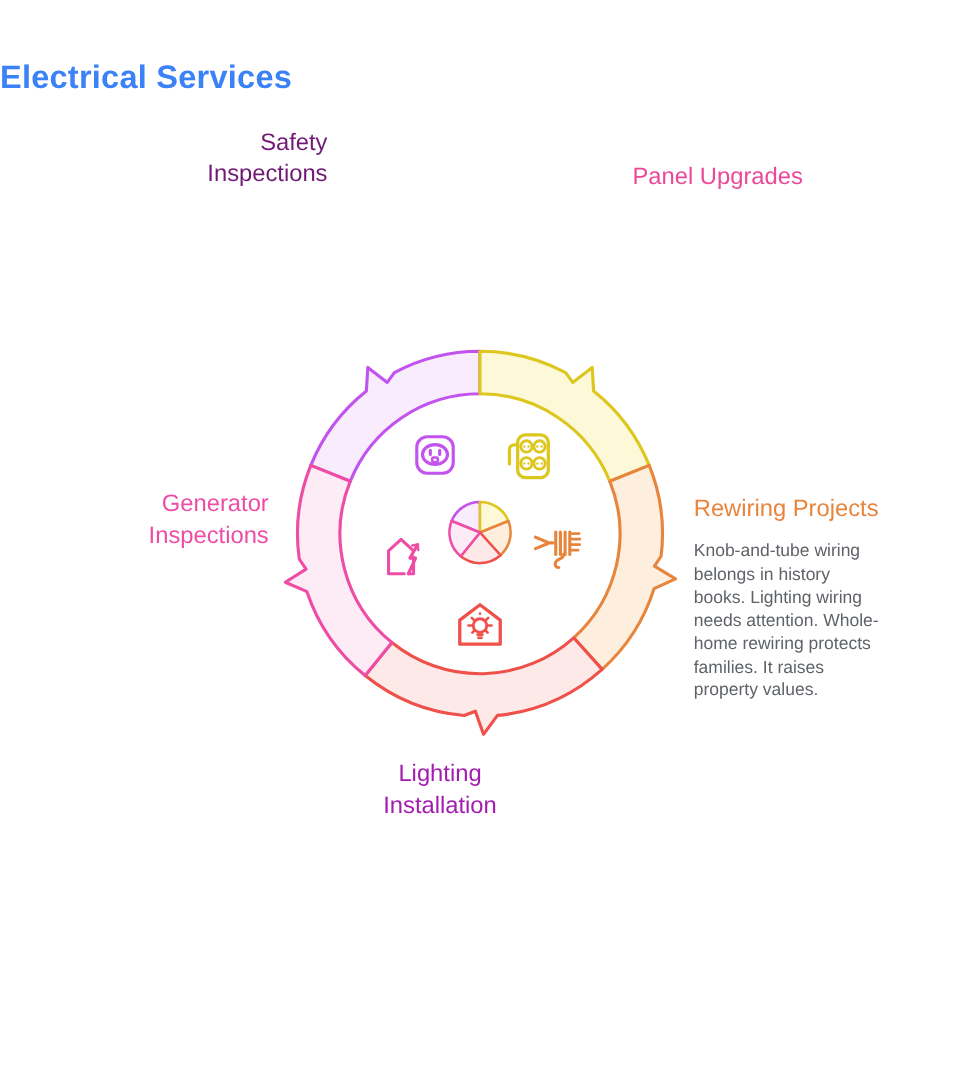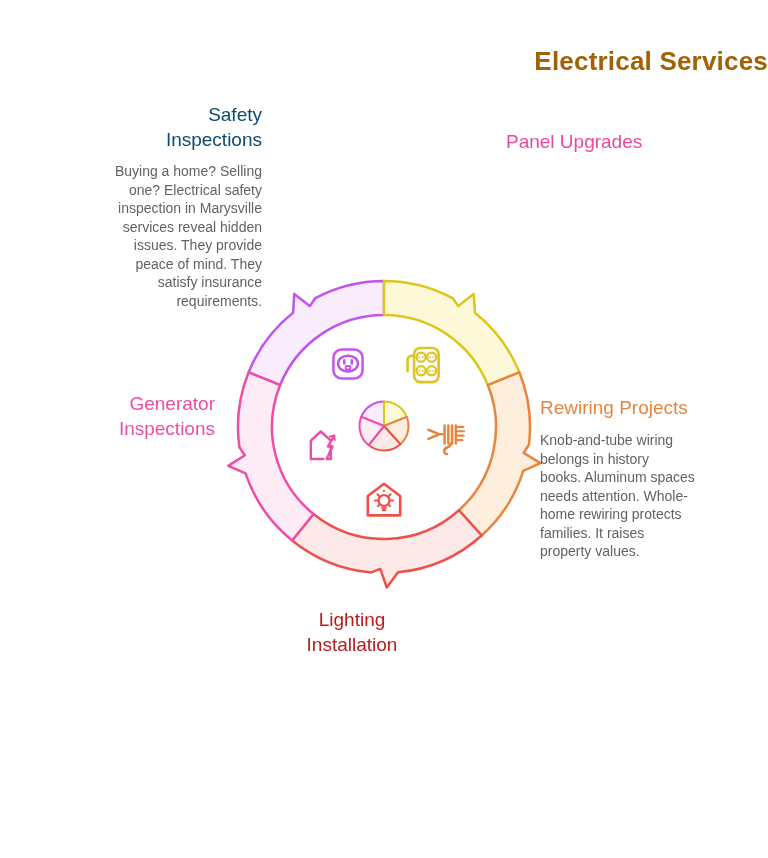--- a/index.html
+++ b/index.html
@@ -1,34 +1,34 @@
 <!DOCTYPE html>
 <html><head>
 <meta charset="utf-8">
 <style>
   html,body{margin:0;padding:0;background:#ffffff;}
   .canvas{
     position:relative;width:768px;height:858px;background:#ffffff;overflow:hidden;
     font-family:"Liberation Sans", sans-serif;
   }
   .page-title{
-    position:absolute;left:0;top:46px;width:768px;text-align:right;
-    font-size:26px;font-weight:700;color:#a16207;letter-spacing:.2px;
+    position:absolute;left:0;top:46px;width:768px;text-align:left;
+    font-size:26px;font-weight:700;color:#3b82f6;letter-spacing:.2px;
   }
   .section{position:absolute;}
   .section .heading{
     font-size:19px;line-height:25px;font-weight:500;white-space:pre-line;margin:0 0 10px 0;
   }
   .section .body{
     font-size:14px;line-height:18.5px;color:#5f6368;white-space:pre-line;margin:0;
   }
   .sec-safety{right:506px;top:102px;width:220px;text-align:right;}
   .sec-panel{left:506px;top:129px;width:230px;text-align:left;}
   .sec-panel .heading{margin-bottom:9px;}
-  .sec-rewiring{left:540px;top:395px;width:185px;text-align:left;}
+  .sec-rewiring{left:555px;top:395px;width:185px;text-align:left;}
   .sec-rewiring .heading{margin-bottom:11px;}
   .sec-lighting{left:242px;top:607px;width:280px;text-align:center;}
   .sec-lighting .heading{transform:translateX(-30px);margin-bottom:11px;}
   .sec-generator{right:553px;top:391px;width:215px;text-align:right;}
   .sec-generator .heading{margin-bottom:14px;}
   svg.wheel{position:absolute;left:200px;top:243px;width:368px;height:368px;}
   svg.icon{
     position:absolute;fill:none;stroke-width:3;stroke-linecap:round;stroke-linejoin:round;
   }
   .ic-outlet{left:328px;top:344px;width:40px;height:40px;}
@@ -88,49 +88,41 @@
   </svg>
 
   <svg class="icon ic-housebulb" viewBox="0 0 48 48" style="stroke: rgb(239, 80, 74);">
     <path d="M24,5.5 L42.5,19.5 V41.5 H5.5 V19.5 Z"></path>
     <circle cx="24" cy="24.5" r="6.2" stroke-width="2.6"></circle>
     <path d="M21.8,32.8 h4.4 M22.5,35.6 h3" stroke-width="2.4"></path>
     <path d="M13.5,24.5 h3 M31.5,24.5 h3 M16.5,17.5 l2.1,2.1 M31.5,17.5 l-2.1,2.1 M17,31 l1.6,-1.6 M31,31 l-1.6,-1.6 M24,13.5 v0.2" stroke-width="2.4"></path>
   </svg>
 
   <div class="section sec-safety">
-    <div class="heading" style="color: #0c4a6e; text-align: right;">Safety
+    <div class="heading" style="color: #701a75; text-align: right;">Safety
 Inspections</div>
-    <p class="body">Buying a home? Selling
-one? Electrical safety
-inspection in Marysville
-services reveal hidden
-issues. They provide
-peace of mind. They
-satisfy insurance
-requirements.</p>
   </div>
 
   <div class="section sec-panel">
     <div class="heading" style="color: #ec4899;">Panel Upgrades</div>
   </div>
 
   <div class="section sec-rewiring">
     <div class="heading" style="color: rgb(232, 133, 61);">Rewiring Projects</div>
     <p class="body">Knob-and-tube wiring
 belongs in history
-books. Aluminum spaces
+books. Lighting wiring
 needs attention. Whole-
 home rewiring protects
 families. It raises
 property values.</p>
   </div>
 
   <div class="section sec-lighting">
-    <div class="heading" style="color: #b91c1c;">Lighting
+    <div class="heading" style="color: #a21caf;">Lighting
 Installation</div>
   </div>
 
   <div class="section sec-generator">
     <div class="heading" style="color: rgb(238, 77, 165);">Generator
 Inspections</div>
   </div>
 
 </div>
 

